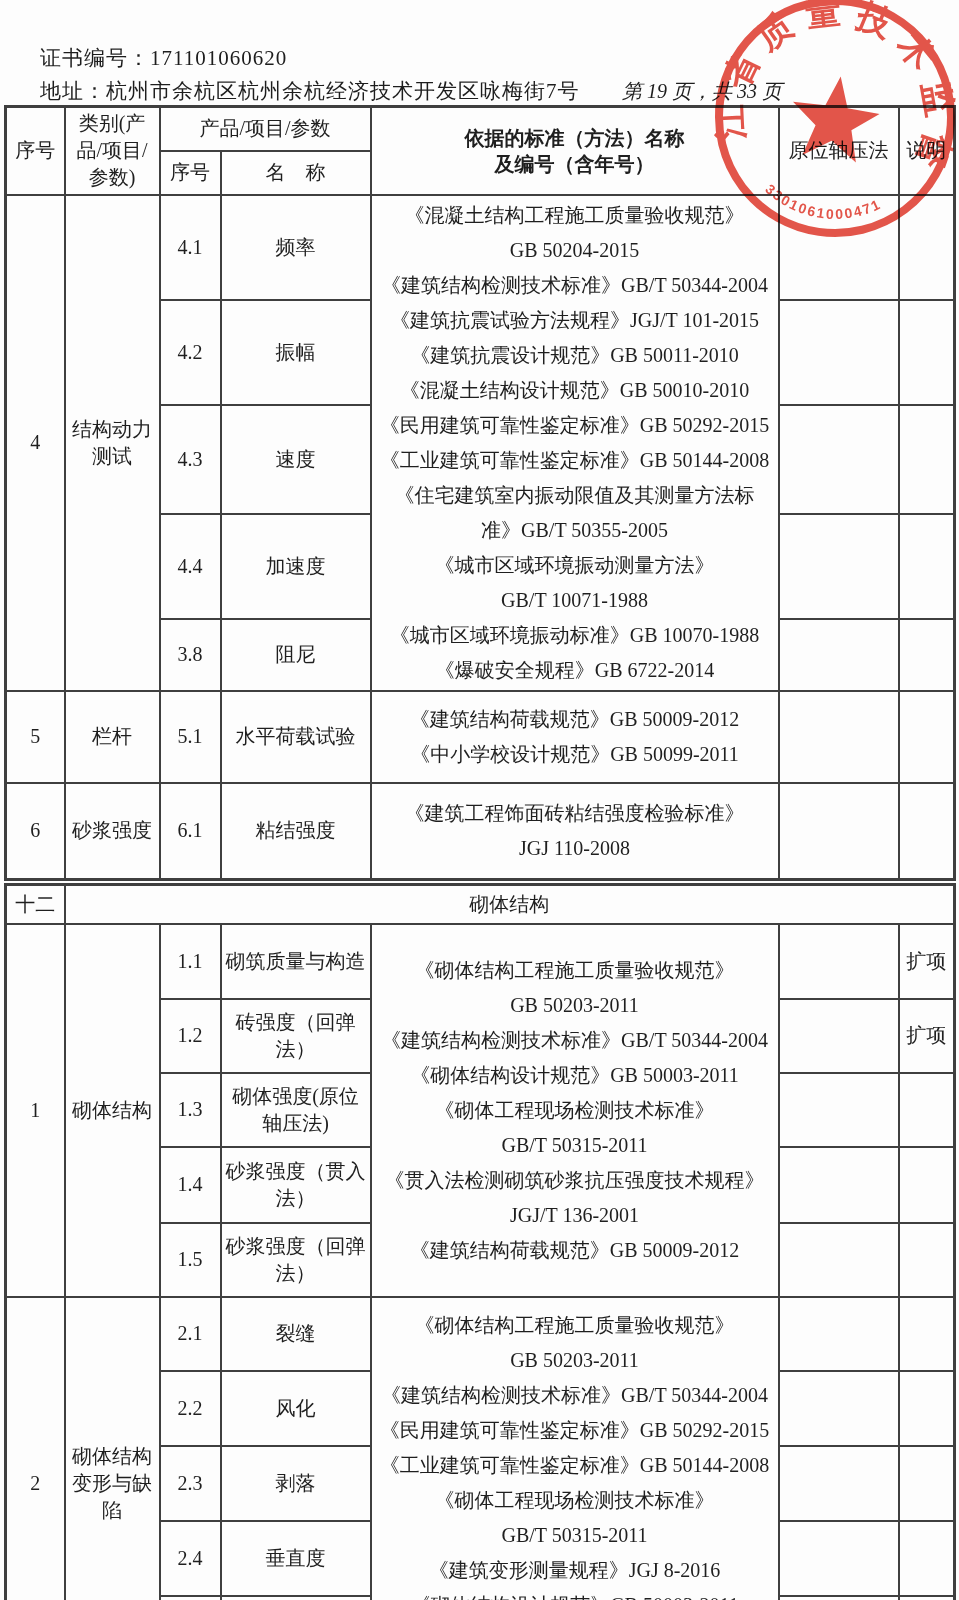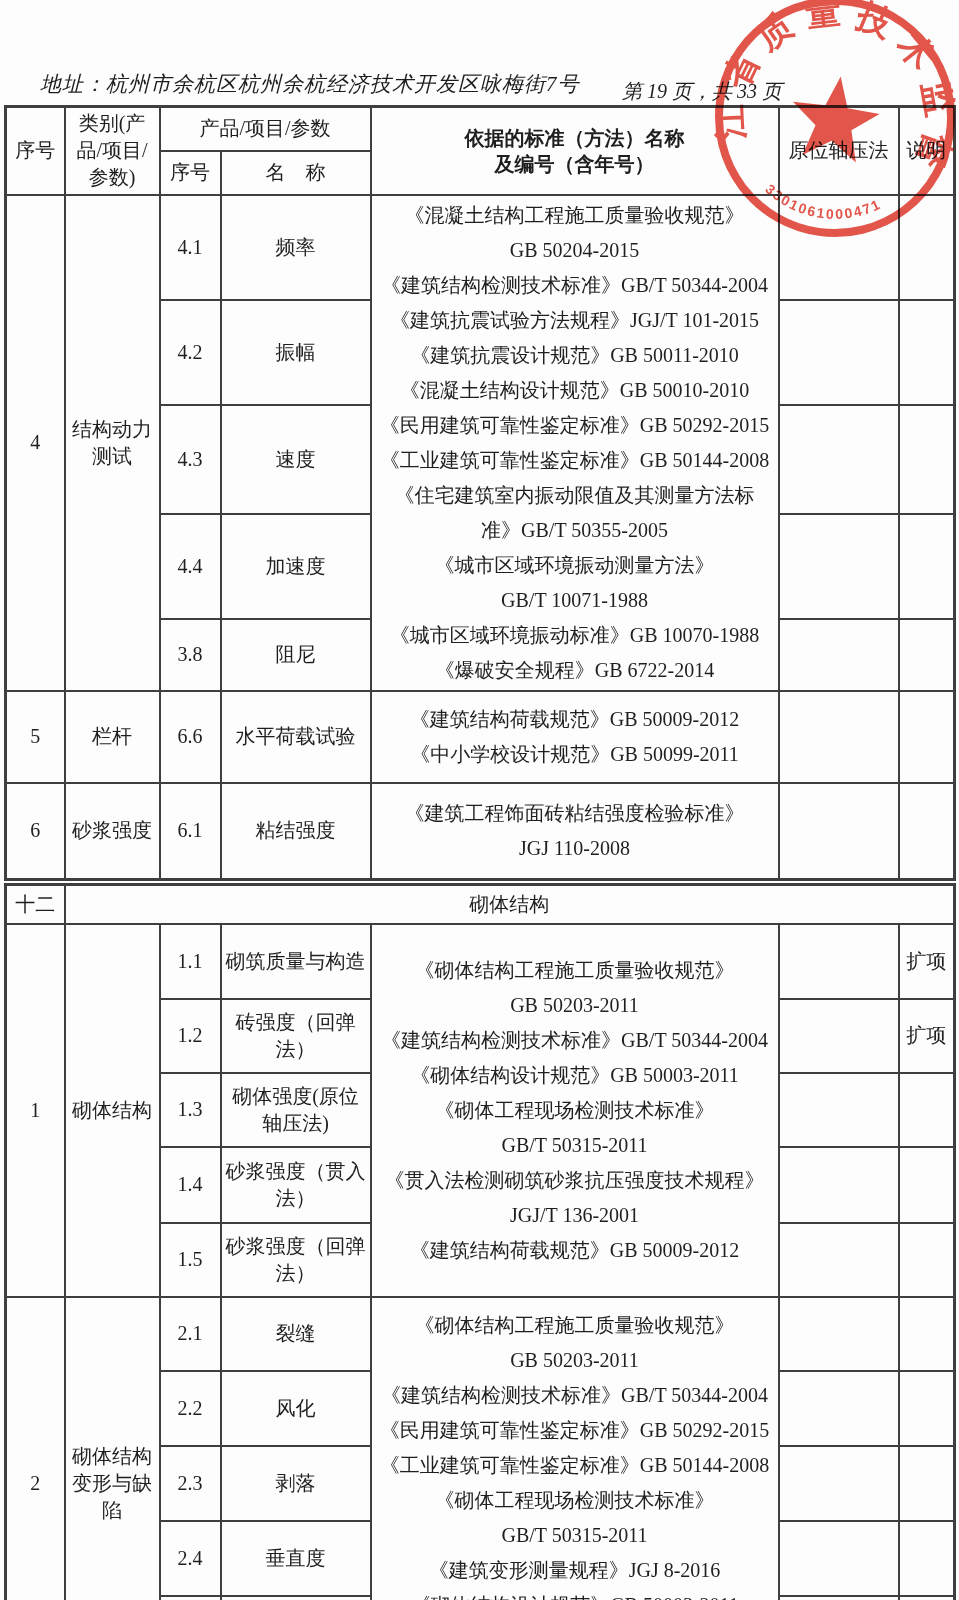--- a/index.html
+++ b/index.html
@@ -6,21 +6,21 @@
   .doc{
     position:relative;
     width:959px;height:1600px;
     background:#fdfdfd;
     font-family:"Liberation Serif","DejaVu Serif",serif;
     color:#222;
     overflow:hidden;
   }
   .hdr-line{position:absolute;left:40px;font-size:21px;letter-spacing:1px;color:#1d1d1d;}
   .cert{top:44px;}
-  .addr{top:70px;font-style:italic;}
+  .addr{top:77px;}
   .pageinfo{position:absolute;left:622px;top:78px;font-size:20px;color:#1d1d1d;font-style:italic;}
 
   table.main{
     position:absolute;left:4px;top:105px;
     width:949px;
     border-collapse:collapse;
     table-layout:fixed;
   }
   table.main td{
     border:2px solid #3f3f3f;
@@ -46,20 +46,21 @@
     opacity:0.86;
     mix-blend-mode:multiply;
     pointer-events:none;
   }
 </style>
 </head>
 <body>
 
 <div class="doc">
 
+  <div class="hdr-line cert">证书编号：171101060620</div>
   <div class="hdr-line addr">地址：杭州市余杭区杭州余杭经济技术开发区咏梅街7号</div>
   <div class="pageinfo">第 19 页，共 33 页</div>
 
   <table class="main">
     <colgroup>
       <col style="width:59px">
         <col style="width:95px">
         <col style="width:61px">
       <col style="width:150px">
         <col style="width:408px">
@@ -125,21 +126,21 @@
     <tr style="height:59px">
       <td>3.8</td>
       <td>阻尼</td>
       <td></td>
       <td class="note-cell"></td>
     </tr>
 
     <tr style="height:92px">
       <td>5</td>
       <td class="cat">栏杆</td>
-      <td>6.6</td>
+      <td>5.1</td>
       <td>水平荷载试验</td>
       <td class="std">《建筑结构荷载规范》GB 50009-2012
 《中小学校设计规范》GB 50099-2011</td>
       <td></td>
       <td class="note-cell"></td>
     </tr>
 
     <tr style="height:99px">
       <td>6</td>
       <td class="cat">砂浆强度</td>

